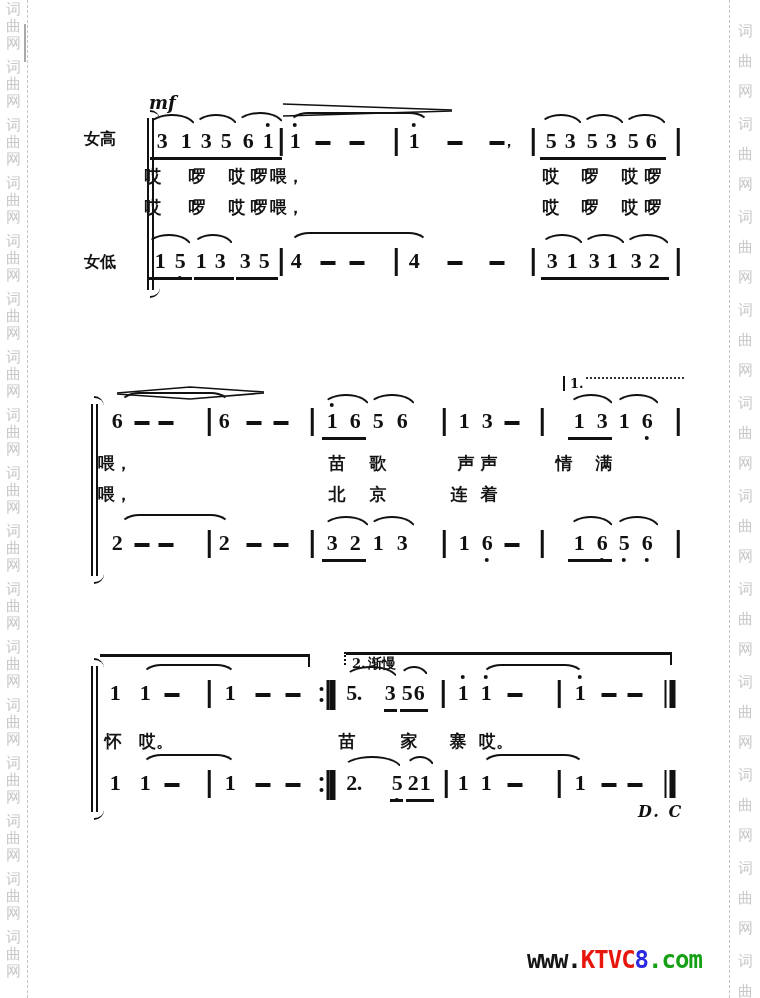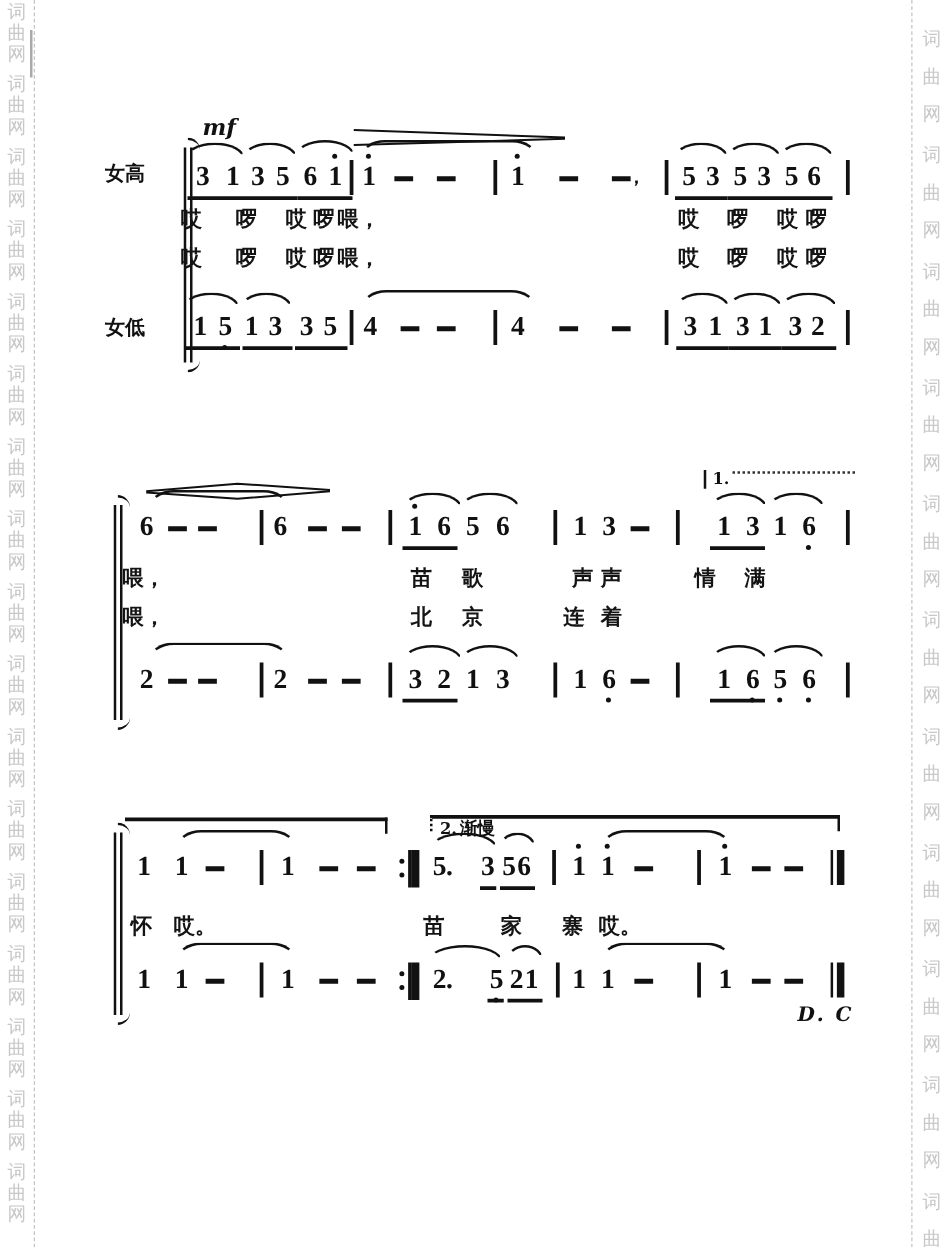--- a/index.html
+++ b/index.html
@@ -60,21 +60,21 @@
 <body>
 
 <div id="page">
 
   <div class="edge-dash" style="left:27px;"></div>
   <div class="edge-dash" style="left:729px;"></div>
   <div class="graybar" style="left:24px;top:24px;height:38px;"></div>
 
   <div class="voice-label" style="left:84px;top:131px;">女高</div>
   <div class="voice-label" style="left:84px;top:254px;">女低</div>
-  <div class="dyn" style="left:162px;top:94px;">mf</div>
+  <div class="dyn" style="left:149px;top:94px;">mf</div>
   <div class="dc" style="left:638px;top:804px;">D. C</div>
 
   <div class="sysline" style="left:147px;top:118px;height:172px;"></div>
   <div class="sysline" style="left:91px;top:404px;height:172px;"></div>
   <div class="sysline" style="left:91px;top:666px;height:146px;"></div>
 
   <svg class="hairpin" style="left:280px;top:100px;" width="176" height="20" viewBox="0 0 176 20">
     <polyline points="3,4 172,10" fill="none" stroke="#111" stroke-width="1.6"></polyline>
     <polyline points="3,16 172,11" fill="none" stroke="#111" stroke-width="1.6"></polyline>
   </svg>
@@ -85,20 +85,21 @@
 
   <div class="volta-tick" style="left:563px;top:376px;height:15px;"></div>
   <div class="volta-label" style="left:570px;top:377px;">1.</div>
   <div class="volta-dotline" style="left:586px;top:377px;width:98px;"></div>
 
   <div class="volta-line endtick" style="left:100px;top:654px;width:210px;"></div>
   <div class="volta-line endtick startdot" style="left:344px;top:652px;width:328px;"></div>
   <div class="volta-label" style="left:352px;top:657px;">2.</div>
   <div class="tempo-label" style="left:368px;top:656px;">渐慢</div>
 
+  <div id="logo"><span style="color: rgb(22, 22, 22);">www.</span><span style="color: rgb(232, 23, 14);">KTVC</span><span style="color: rgb(42, 42, 224);">8</span><span style="color: rgb(21, 160, 21);">.com</span></div>
 
 <div class="wm-char" style="left: 6px; top: 2px; color: rgb(200, 200, 200);">词</div>
     <div class="wm-char" style="left: 6px; top: 19px; color: rgb(200, 200, 200);">曲</div>
     <div class="wm-char" style="left: 6px; top: 36px; color: rgb(200, 200, 200);">网</div>
     <div class="wm-char" style="left: 6px; top: 60px; color: rgb(200, 200, 200);">词</div>
     <div class="wm-char" style="left: 6px; top: 77px; color: rgb(200, 200, 200);">曲</div>
     <div class="wm-char" style="left: 6px; top: 94px; color: rgb(200, 200, 200);">网</div>
     <div class="wm-char" style="left: 6px; top: 118px; color: rgb(200, 200, 200);">词</div>
     <div class="wm-char" style="left: 6px; top: 135px; color: rgb(200, 200, 200);">曲</div>
     <div class="wm-char" style="left: 6px; top: 152px; color: rgb(200, 200, 200);">网</div>

